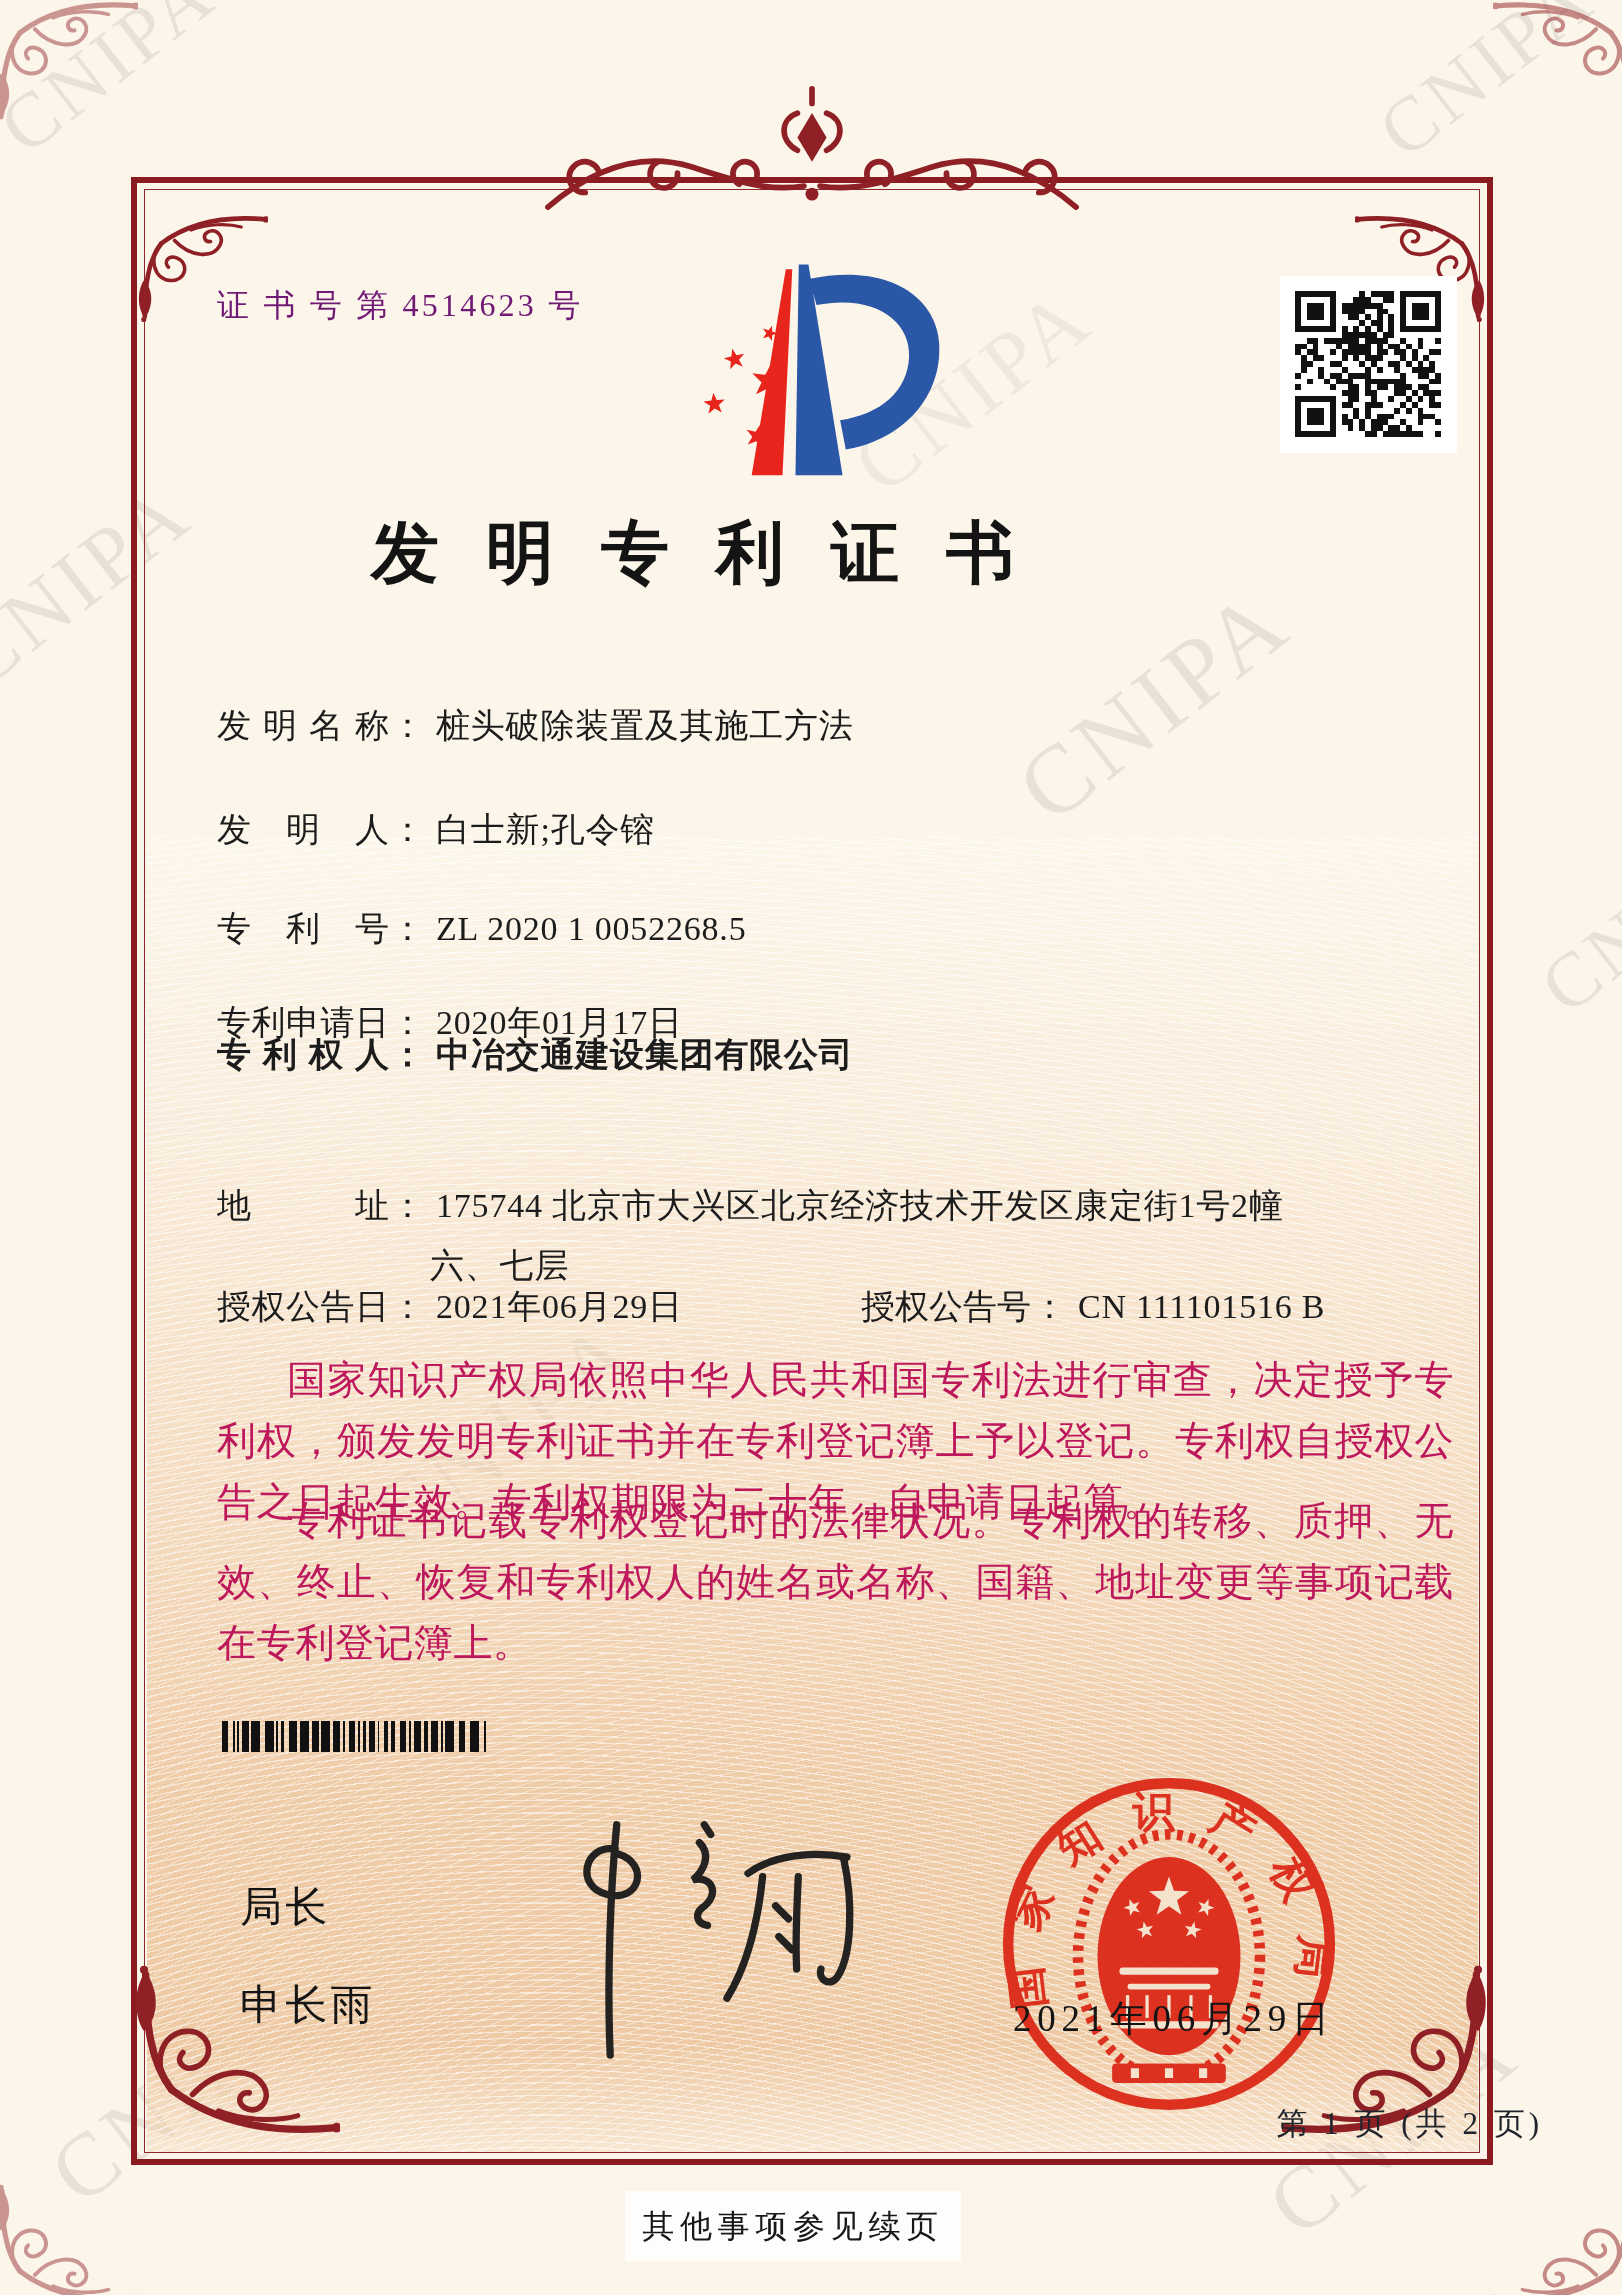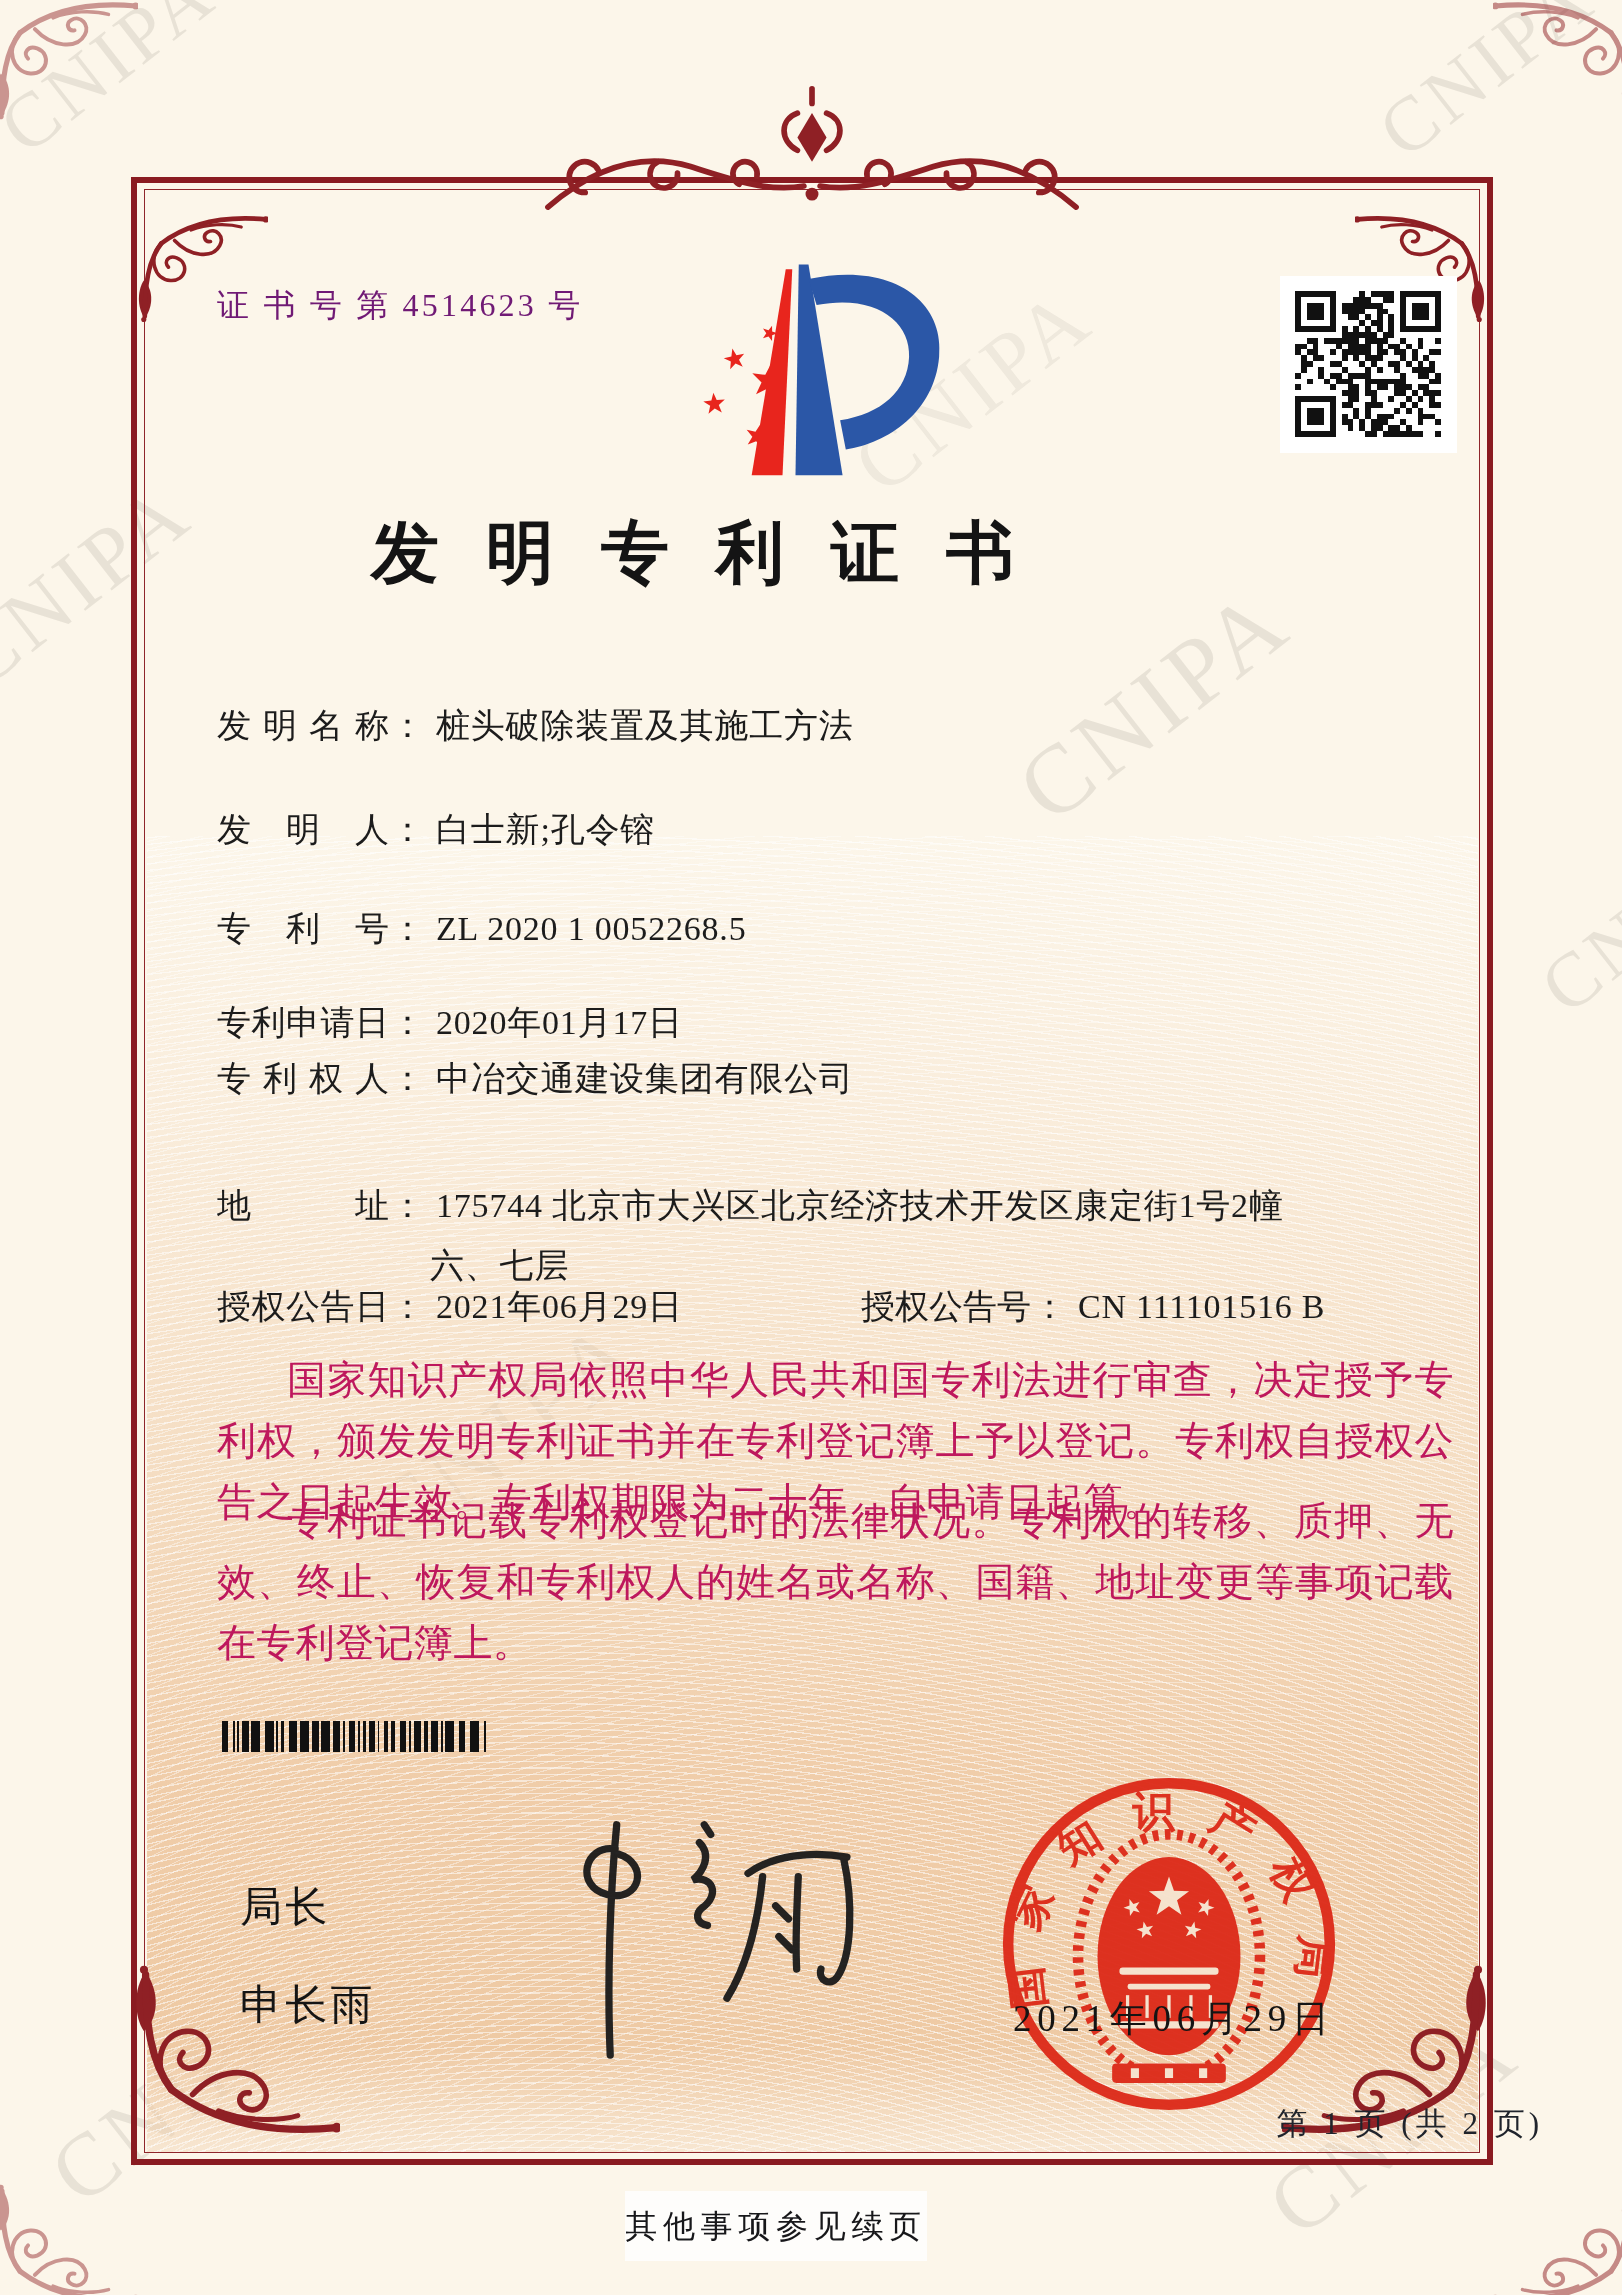--- a/index.html
+++ b/index.html
@@ -59,21 +59,21 @@
   
   .para{
     left:217px;width:1237px;font-size:39px;line-height:61px;
     text-align:justify;text-indent:70px;color:#be185d;letter-spacing:0.4px;
   }
   
   .sigword{left:240px;font-size:42px;color:#151515;letter-spacing:3.2px;}
   
   .pageinfo{left:0;top:2103px;width:1543px;text-align:right;font-size:31px;letter-spacing:4px;color:#20242c;}
   .note{
-    left:625px;top:2191px;width:302px;height:70px;background:#fefdfb;
+    left:625px;top:2191px;width:336px;height:70px;background:#fefdfb;
     text-align:center;line-height:70px;font-size:32px;letter-spacing:5.7px;color:#17171a;
   }
   .sealdate{left:1013px;top:1994px;font-size:37px;letter-spacing:5.7px;color:#141414;z-index:6;}
   svg{display:block;}
 </style>
 </head>
 <body>
 
 <div class="abs wm" style="left:-16px;top:16px;font-size:77px;">CNIPA</div>
 <div class="abs wm" style="left:1363px;top:20px;font-size:77px;">CNIPA</div>
@@ -425,21 +425,21 @@
 </div>
 <div class="abs frow" style="top:807px;">
   <span class="flabel">发明人</span><span class="fcolon">：</span><span class="fvalue">白士新;孔令镕</span>
 </div>
 <div class="abs frow" style="top:906px;">
   <span class="flabel">专利号</span><span class="fcolon">：</span><span class="fvalue">ZL 2020 1 0052268.5</span>
 </div>
 <div class="abs frow" style="top:1000px;">
   <span class="flabel">专利申请日</span><span class="fcolon">：</span><span class="fvalue">2020年01月17日</span>
 </div>
-<div class="abs frow" style="top:1056px;">
+<div class="abs frow" style="top:1032px;font-weight:bold;">
   <span class="flabel">专利权人</span><span class="fcolon">：</span><span class="fvalue">中冶交通建设集团有限公司</span>
 </div>
 <div class="abs frow" style="top:1183px;">
   <span class="flabel">地址</span><span class="fcolon">：</span><span class="fvalue">175744 北京市大兴区北京经济技术开发区康定街1号2幢</span>
   <div class="fvalue2">六、七层</div>
 </div>
 <div class="abs frow" style="top:1284px;">
   <span class="flabel">授权公告日</span><span class="fcolon">：</span><span class="fvalue">2021年06月29日</span>
   <span class="grant2">
     <span class="flabel">授权公告号</span><span class="fcolon">：</span><span class="fvalue">CN 111101516 B</span>

